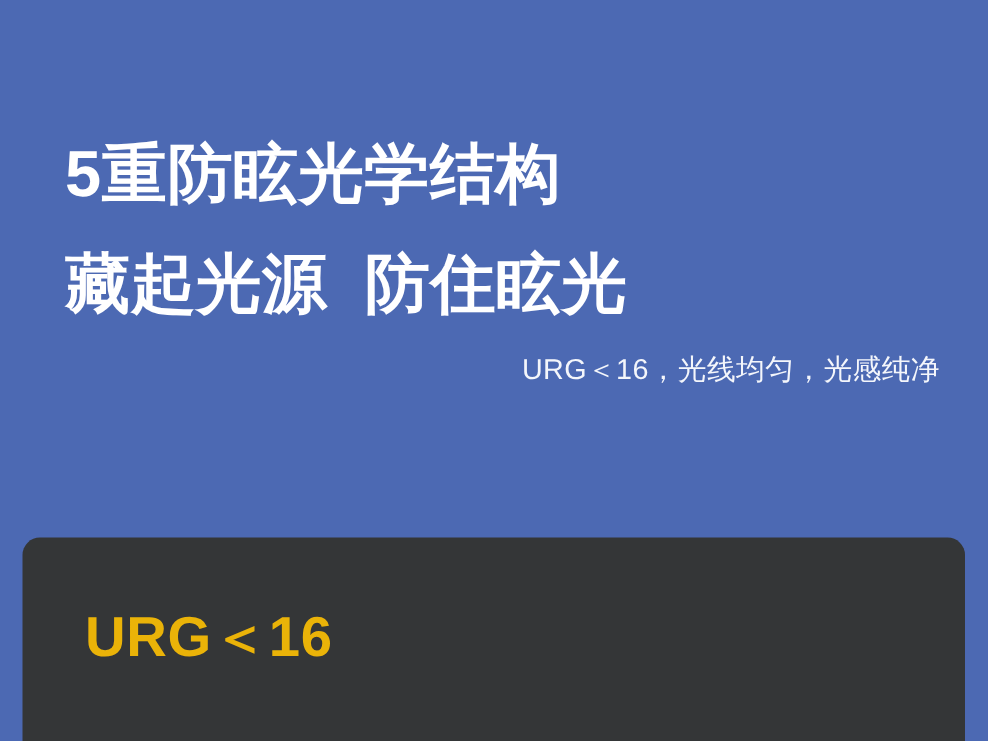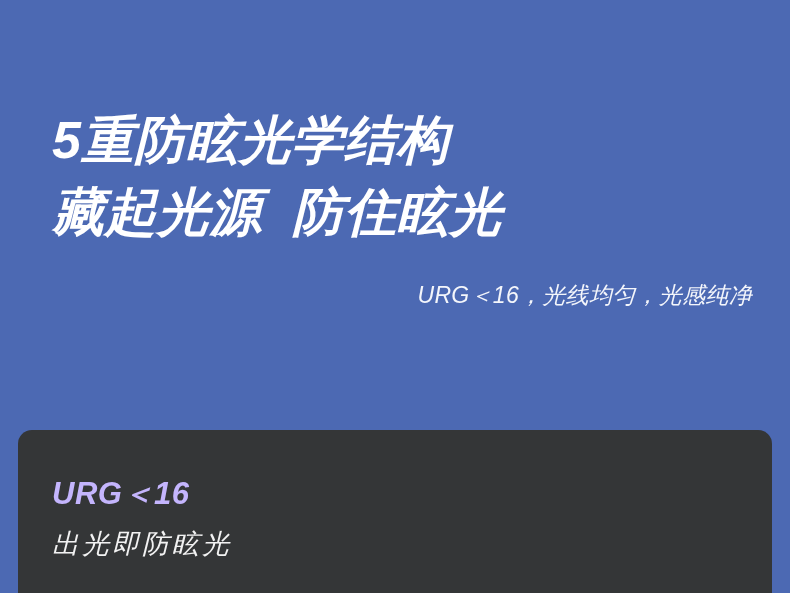--- a/index.html
+++ b/index.html
@@ -13,41 +13,40 @@
     overflow: hidden;
     font-family: "Liberation Sans", "DejaVu Sans", sans-serif;
     background: #4c69b3;
   }
   #page {
     position: relative;
     width: 790px;
     height: 593px;
     background: #4c69b3;
     overflow: hidden;
-    font-style: italic;
   }
 
   
   .hero {
     position: absolute;
     left: 52px;
     top: 104px;
     width: 700px;
   }
   .headline {
     margin: 0;
     color: #ffffff;
     font-size: 52px;
     line-height: 72px;
     font-weight: 700;
     letter-spacing: 0.5px;
     white-space: pre;
   }
   .headline-line-2 {
-    margin-top: 0px;
+    margin-top: 16px;
   }
 
   
   .subcopy {
     position: absolute;
     left: 52px;
     top: 278px;
     width: 700px;
   }
   .subcopy-line {
@@ -71,23 +70,23 @@
     background: #343637;
     border-radius: 14px;
     overflow: hidden;
   }
   .spec-card-inner {
     position: absolute;
     left: 34px;
     top: 38px;
   }
   .spec-value {
-    margin: 0;
-    color: #c4b5fd;
-    font-size: 31px;
+    margin: 16px;
+    color: #eab308;
+    font-size: 45px;
     line-height: 52px;
     font-weight: 700;
     letter-spacing: 0.5px;
     white-space: pre;
   }
   .spec-caption {
     margin: 6px 0 0 0;
     color: #f2f2f2;
     font-size: 27px;
     line-height: 36px;
@@ -106,17 +105,16 @@
     <h1 class="headline headline-line-2">藏起光源  防住眩光</h1>
   </section>
 
   <section class="subcopy">
     <p class="subcopy-line">URG＜16，光线均匀，光感纯净</p>
   </section>
 
   <section class="spec-card">
     <div class="spec-card-inner">
       <p class="spec-value">URG＜16</p>
-      <p class="spec-caption">出光即防眩光</p>
     </div>
   </section>
 
 </div>
 
 </body></html>

